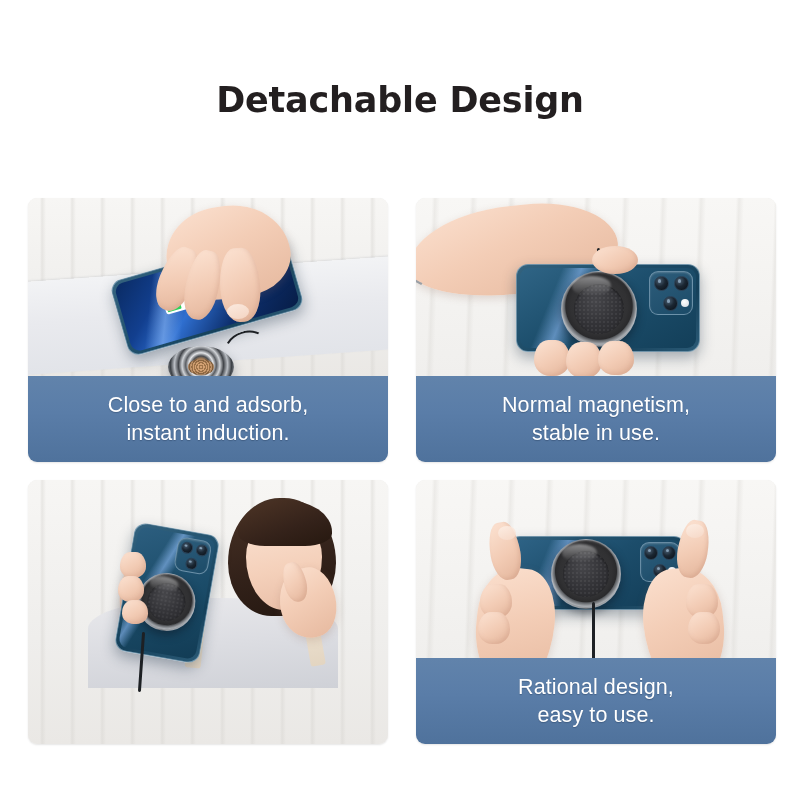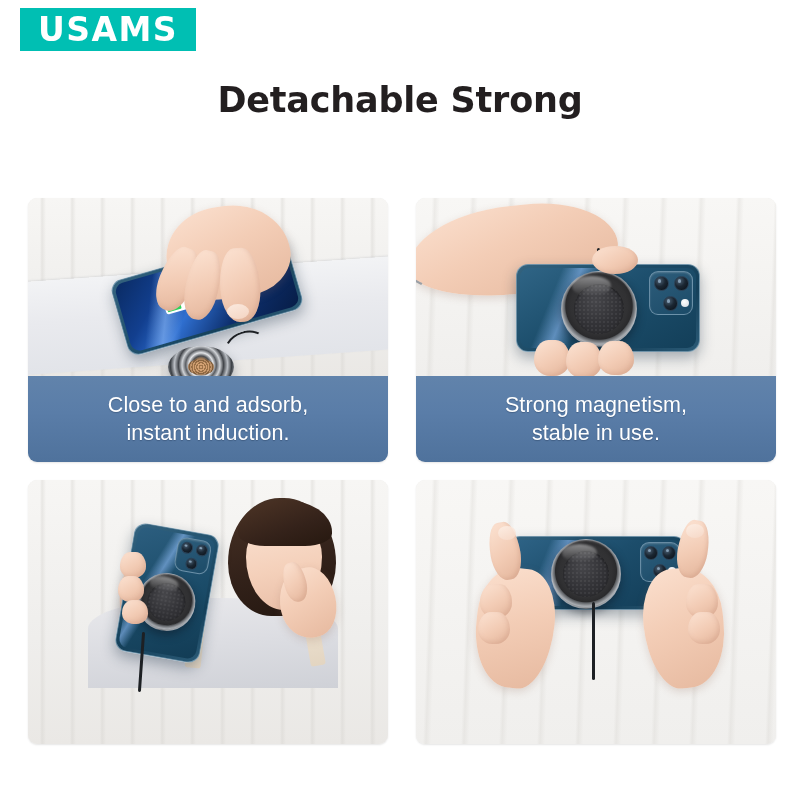--- a/index.html
+++ b/index.html
@@ -340,26 +340,23 @@
     font-family: "Liberation Sans", sans-serif;
     text-align: center;
   }
   .caption.tight .caption-text { font-size: 20.5px; }
 </style>
 </head>
 <body>
 
 <div class="page">
 
-  <div class="logo-box">
-    <span class="logo-text">USAMS</span>
-  </div>
 
   <div class="headline">
-    <span class="line">Detachable Strong</span>
+    <span class="line">Detachable Design</span>
   </div>
 
   <div class="grid">
 
     <div class="card">
       <div class="photo">
         <div class="backdrop"></div>
         <div class="table-top"></div>
 
         <div class="phone" style="left:88px; top:58px; width:182px; height:78px; transform: rotate(-16deg);">
@@ -408,21 +405,21 @@
 
         <div class="cable-straight" style="left:181px; top:50px; height:20px;"></div>
         <div class="cable" style="left:-14px; top:20px; width:110px; height:70px; transform: rotate(-14deg); border-color: transparent transparent transparent #9aa0a6;"></div>
 
         <div class="finger" style="left:118px; top:142px; width:36px; height:36px;"></div>
         <div class="finger" style="left:150px; top:144px; width:36px; height:36px;"></div>
         <div class="finger" style="left:182px; top:143px; width:36px; height:34px;"></div>
         <div class="finger" style="left:176px; top:48px; width:46px; height:28px; border-radius:50%;"></div>
       </div>
       <div class="caption">
-        <span class="caption-text">Strong magnetism,
+        <span class="caption-text">Normal magnetism,
 stable in use.</span>
       </div>
     </div>
 
     <div class="card">
       <div class="photo">
         <div class="backdrop"></div>
 
         <div class="body-sweater" style="left:60px; top:118px; width:250px; height:90px;"></div>
         <div class="strap" style="left:160px; top:120px; width:16px; height:68px; transform: rotate(6deg);"></div>
@@ -481,16 +478,20 @@
         <div class="finger" style="left:64px; top:104px; width:32px; height:34px;"></div>
         <div class="finger" style="left:62px; top:132px; width:32px; height:32px;"></div>
         <div class="nail" style="left:82px; top:46px; width:18px; height:14px;"></div>
 
         <div class="hand" style="right:52px; top:88px; width:80px; height:120px; border-radius:40% 46% 48% 40% / 44% 40% 52% 56%; transform: rotate(-6deg);"></div>
         <div class="finger" style="right:68px; top:40px; width:30px; height:58px; transform: rotate(10deg);"></div>
         <div class="finger" style="right:58px; top:104px; width:32px; height:34px;"></div>
         <div class="finger" style="right:56px; top:132px; width:32px; height:32px;"></div>
         <div class="nail" style="right:72px; top:44px; width:18px; height:14px;"></div>
       </div>
+      <div class="caption">
+        <span class="caption-text">Rational design,
+easy to use.</span>
+      </div>
     </div>
 
   </div>
 </div>
 
 </body></html>

